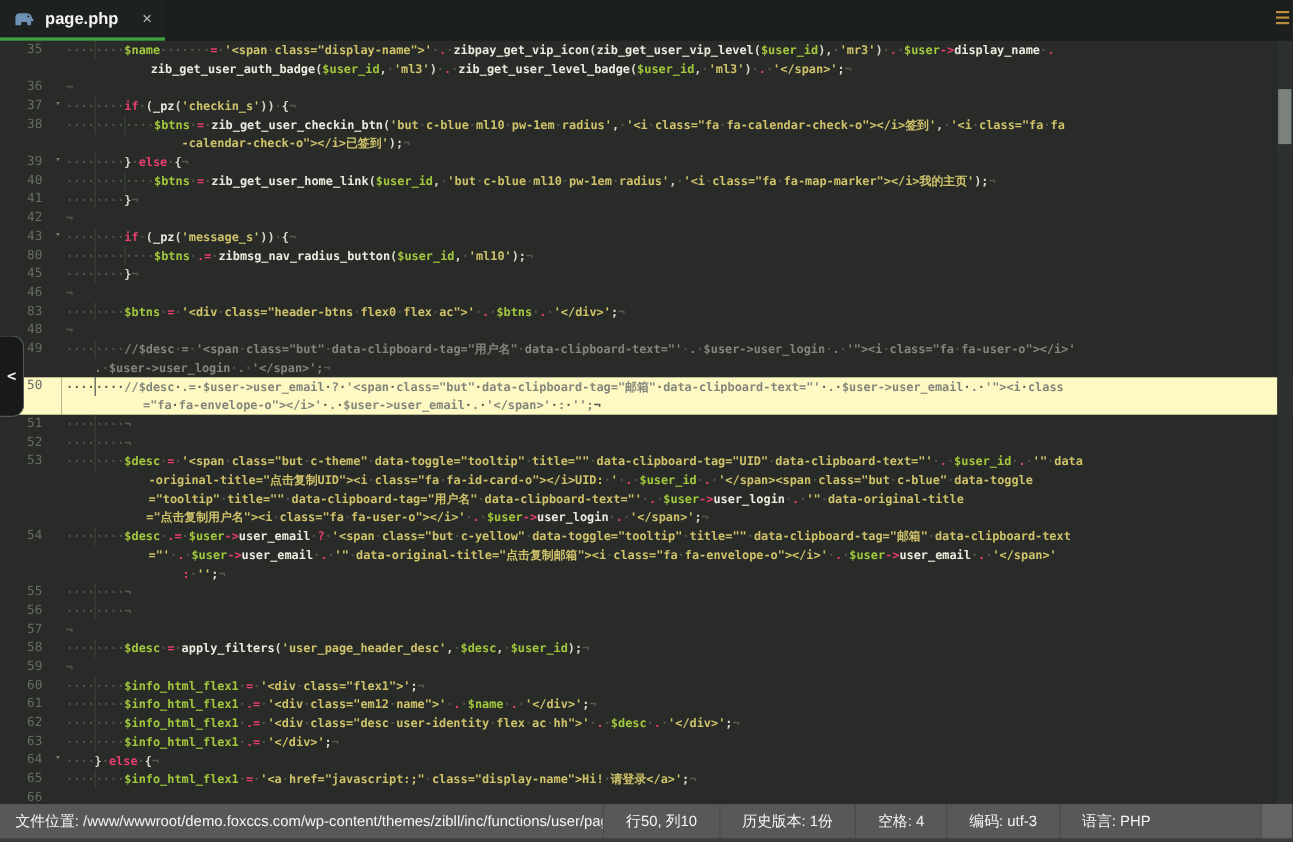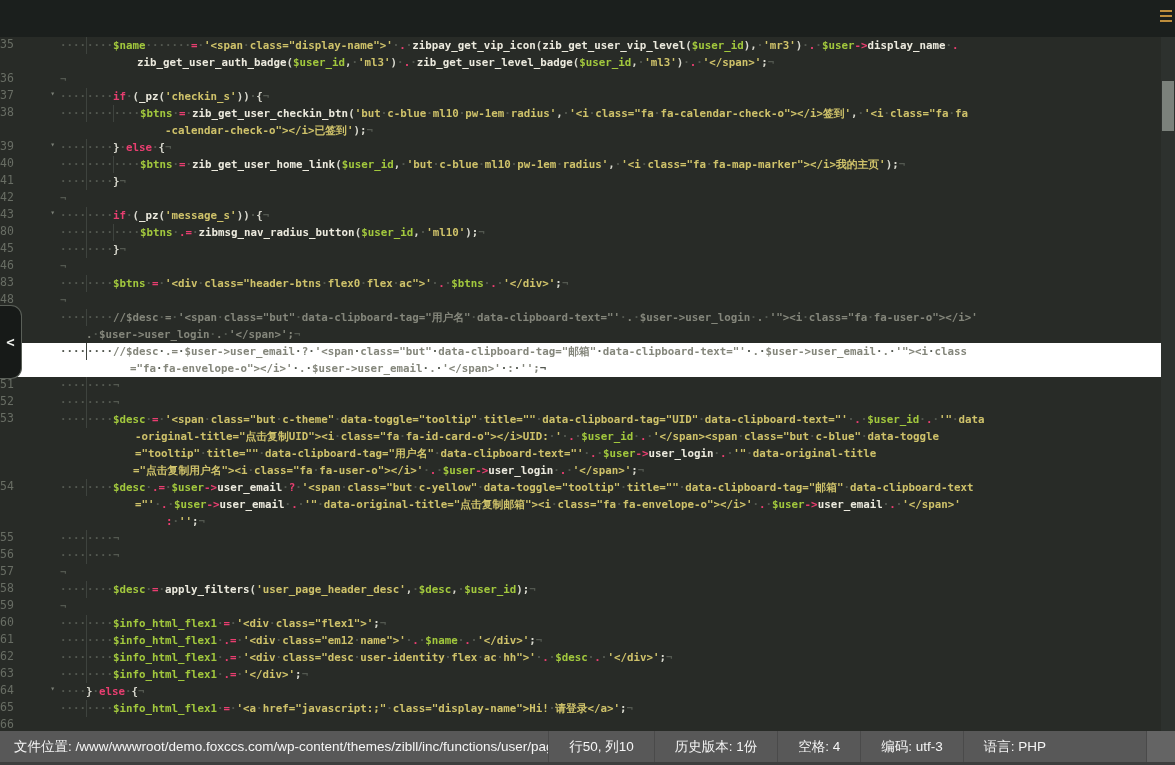--- a/index.html
+++ b/index.html
@@ -13,28 +13,28 @@
        padding:0 12px;box-sizing:border-box;}
   .tab-title{color:#f4f5f2;font-size:15px;font-weight:bold;}
   .tab-close{margin-left:auto;color:#b9beb8;font-size:15px;line-height:15px;cursor:pointer;}
   .menu-icon{position:absolute;right:3px;top:10px;width:12px;}
   .menu-icon i{display:block;height:2px;background:#bd8d3c;margin-bottom:3px;}
 
   
   .editor{position:absolute;top:37px;left:0;right:0;bottom:34px;background:#282b27;
           overflow:hidden;display:flex;}
   .gutter{width:56px;flex:none;}
-  .gutter-cell{height:17px;line-height:17px;text-align:left;padding-right:13px;
+  .gutter-cell{height:17px;line-height:17px;text-align:center;padding-right:13px;
                color:#686d64;font:11.5px "DejaVu Sans Mono",monospace;position:relative;
-               box-sizing:border-box;}
+               box-sizing:border-box;padding-left:20px;}
   .gutter-cell .fold{position:absolute;right:1px;top:1px;font-size:8px;color:#7a7f76;}
   .code{flex:1;position:relative;font:bold 10.8px/17px "DejaVu Sans Mono",monospace;
         overflow:hidden;}
   .code-row{height:17px;white-space:pre;padding-left:4px;color:#e9e9df;}
-  .hl{background:#ffffff;}
+  .hl{background:#fef9c3;}
   .tv{color:#a2c83d}           
   .to,.tk{color:#e83e70}       
   .ts{color:#cfc26a}           
   .tf,.tn{color:#eceade}       
   .tp{color:#d9d9cf}           
   .tc{color:#84867b}           
   .wsd{color:#535850;}         
   .guide{display:inline-block;width:0;border-left:1px solid #3e433e;height:17px;vertical-align:top;}
 
   
@@ -55,20 +55,30 @@
   .file{flex:1;display:flex;align-items:center;padding-left:14px;white-space:nowrap;overflow:hidden;}
   .cell{display:flex;align-items:center;padding:0 20px;border-left:1px solid #4a4a4a;white-space:nowrap;}
   .grip{width:28px;background:#646464;border-left:1px solid #4a4a4a;margin-left:80px;}
 </style>
 </head>
 <body>
 
 <div class="window">
 
   <div class="tabbar">
+    <div class="tab">
+      <span style="display:flex;align-items:center;">
+        <svg width="20" height="15" viewBox="0 0 20 15">
+          <path fill="#6f92b4" d="M2 13 V6 Q2 2 6.5 2 H12 Q16.5 2 17 6 L17.5 7 Q19 7.5 18.5 9 Q17.5 9.6 16.5 9 L16 13 H13 L12.5 10 H7.5 L7 13 Z"></path>
+          <circle cx="13.8" cy="5" r="0.9" fill="#1b1f1d"></circle>
+        </svg>
+      </span>
+      <span class="tab-title">page.php</span>
+      <span class="tab-close">×</span>
+    </div>
     <div class="menu-icon">
         <i></i>
         <i></i>
         <i></i>
       </div>
   </div>
 
   <div class="editor">
     <div class="gutter" id="gutter">
         <div class="gutter-cell">35</div>

